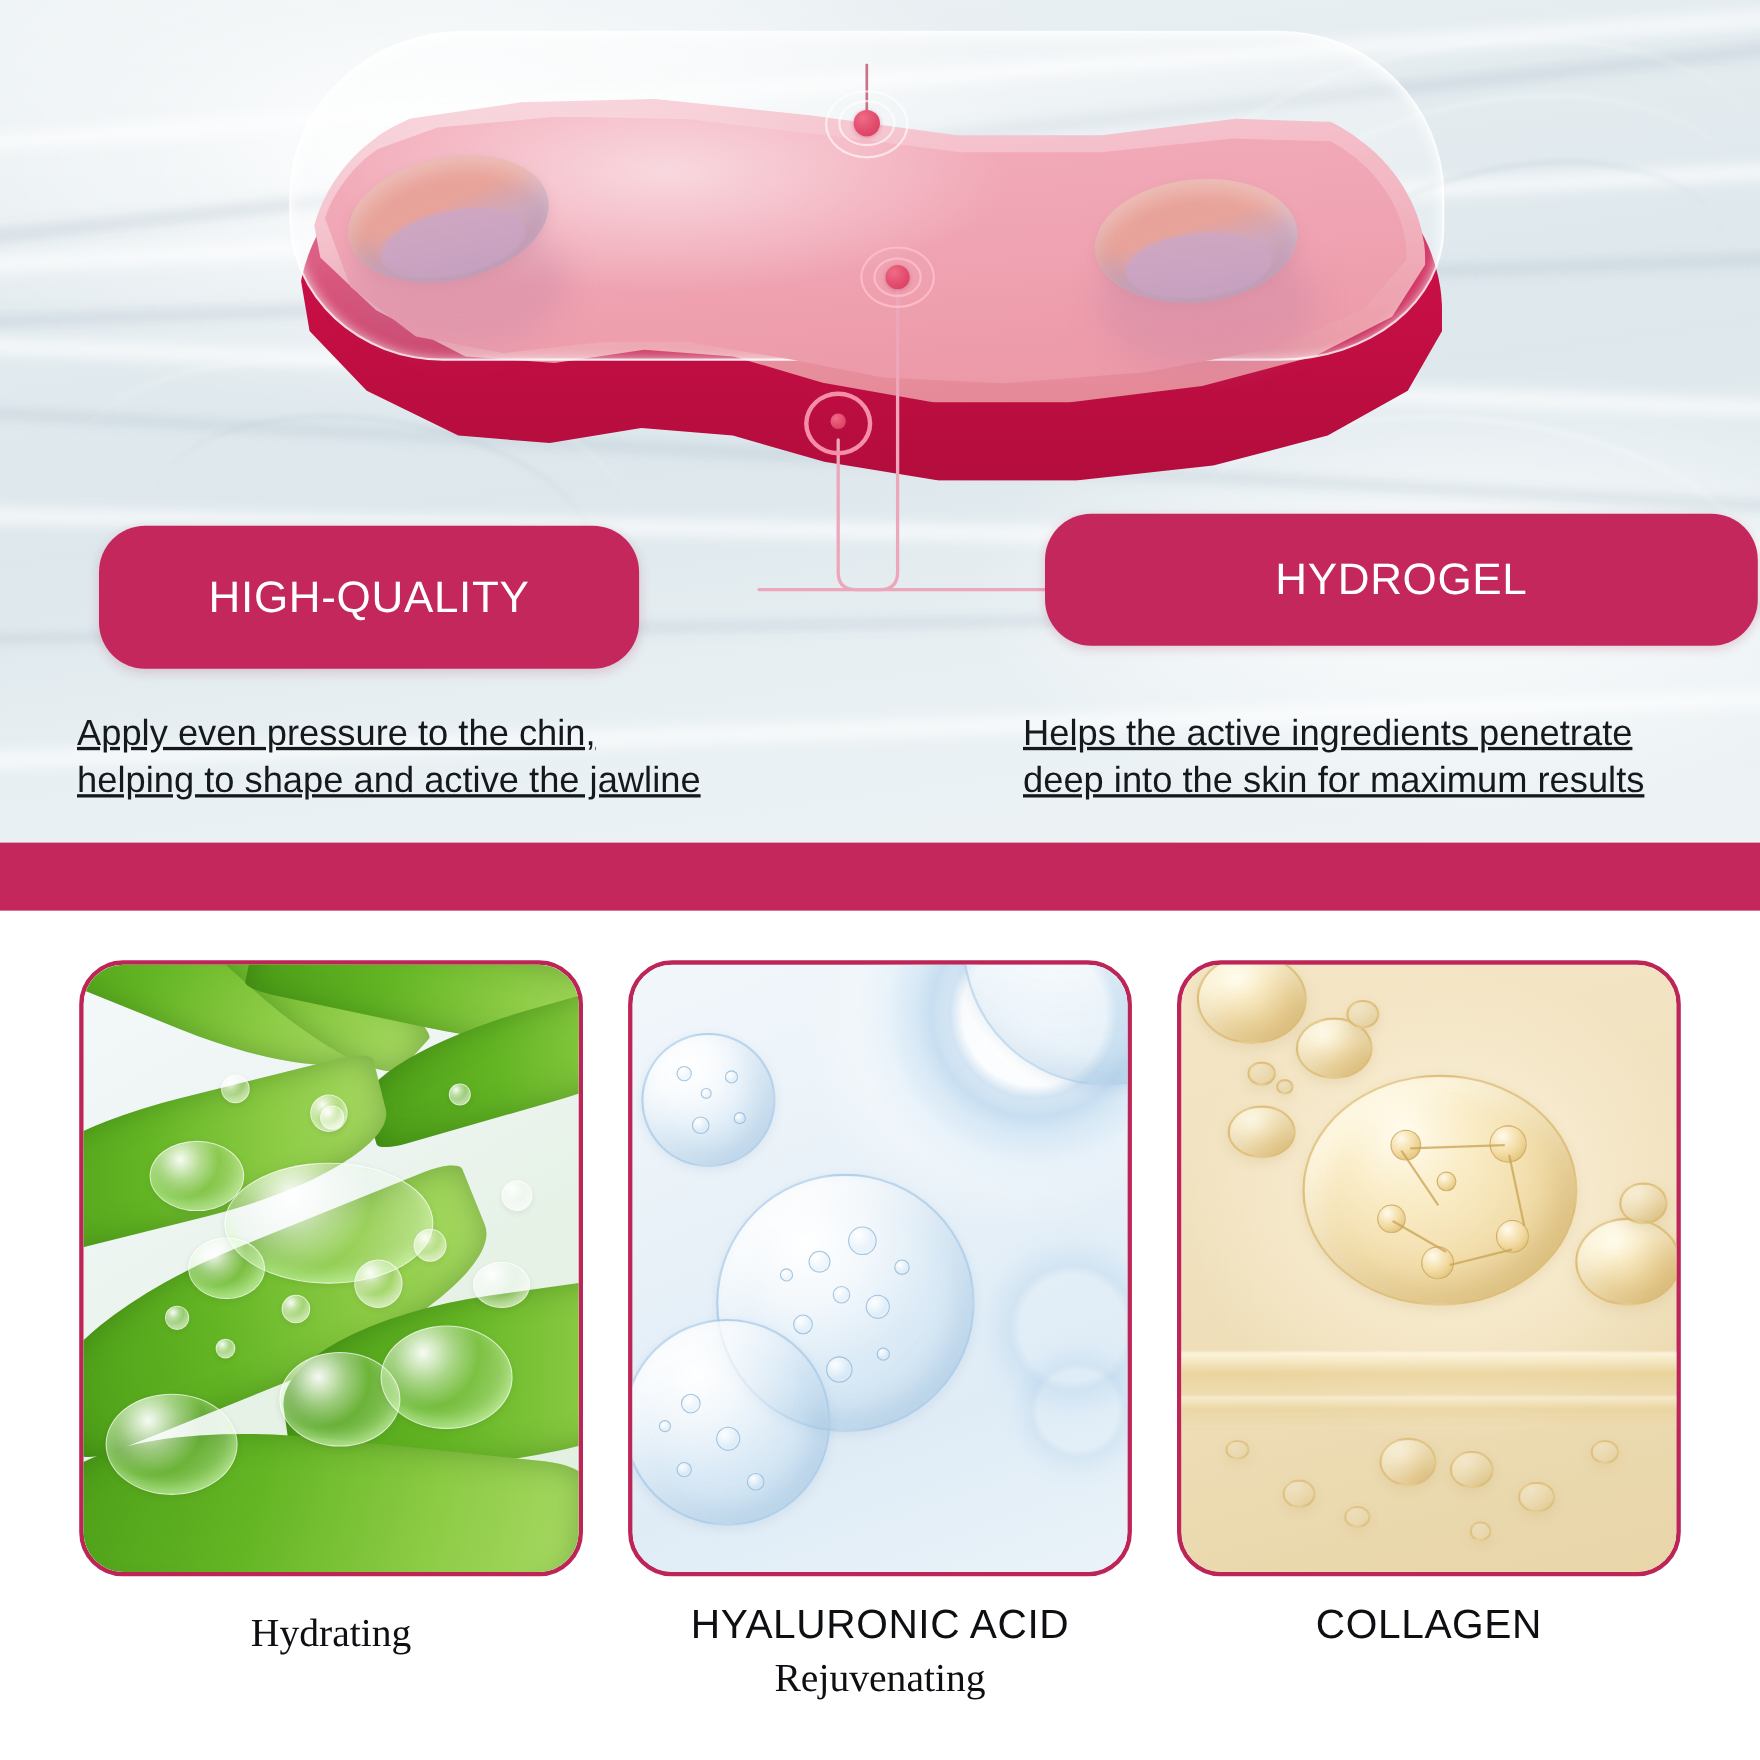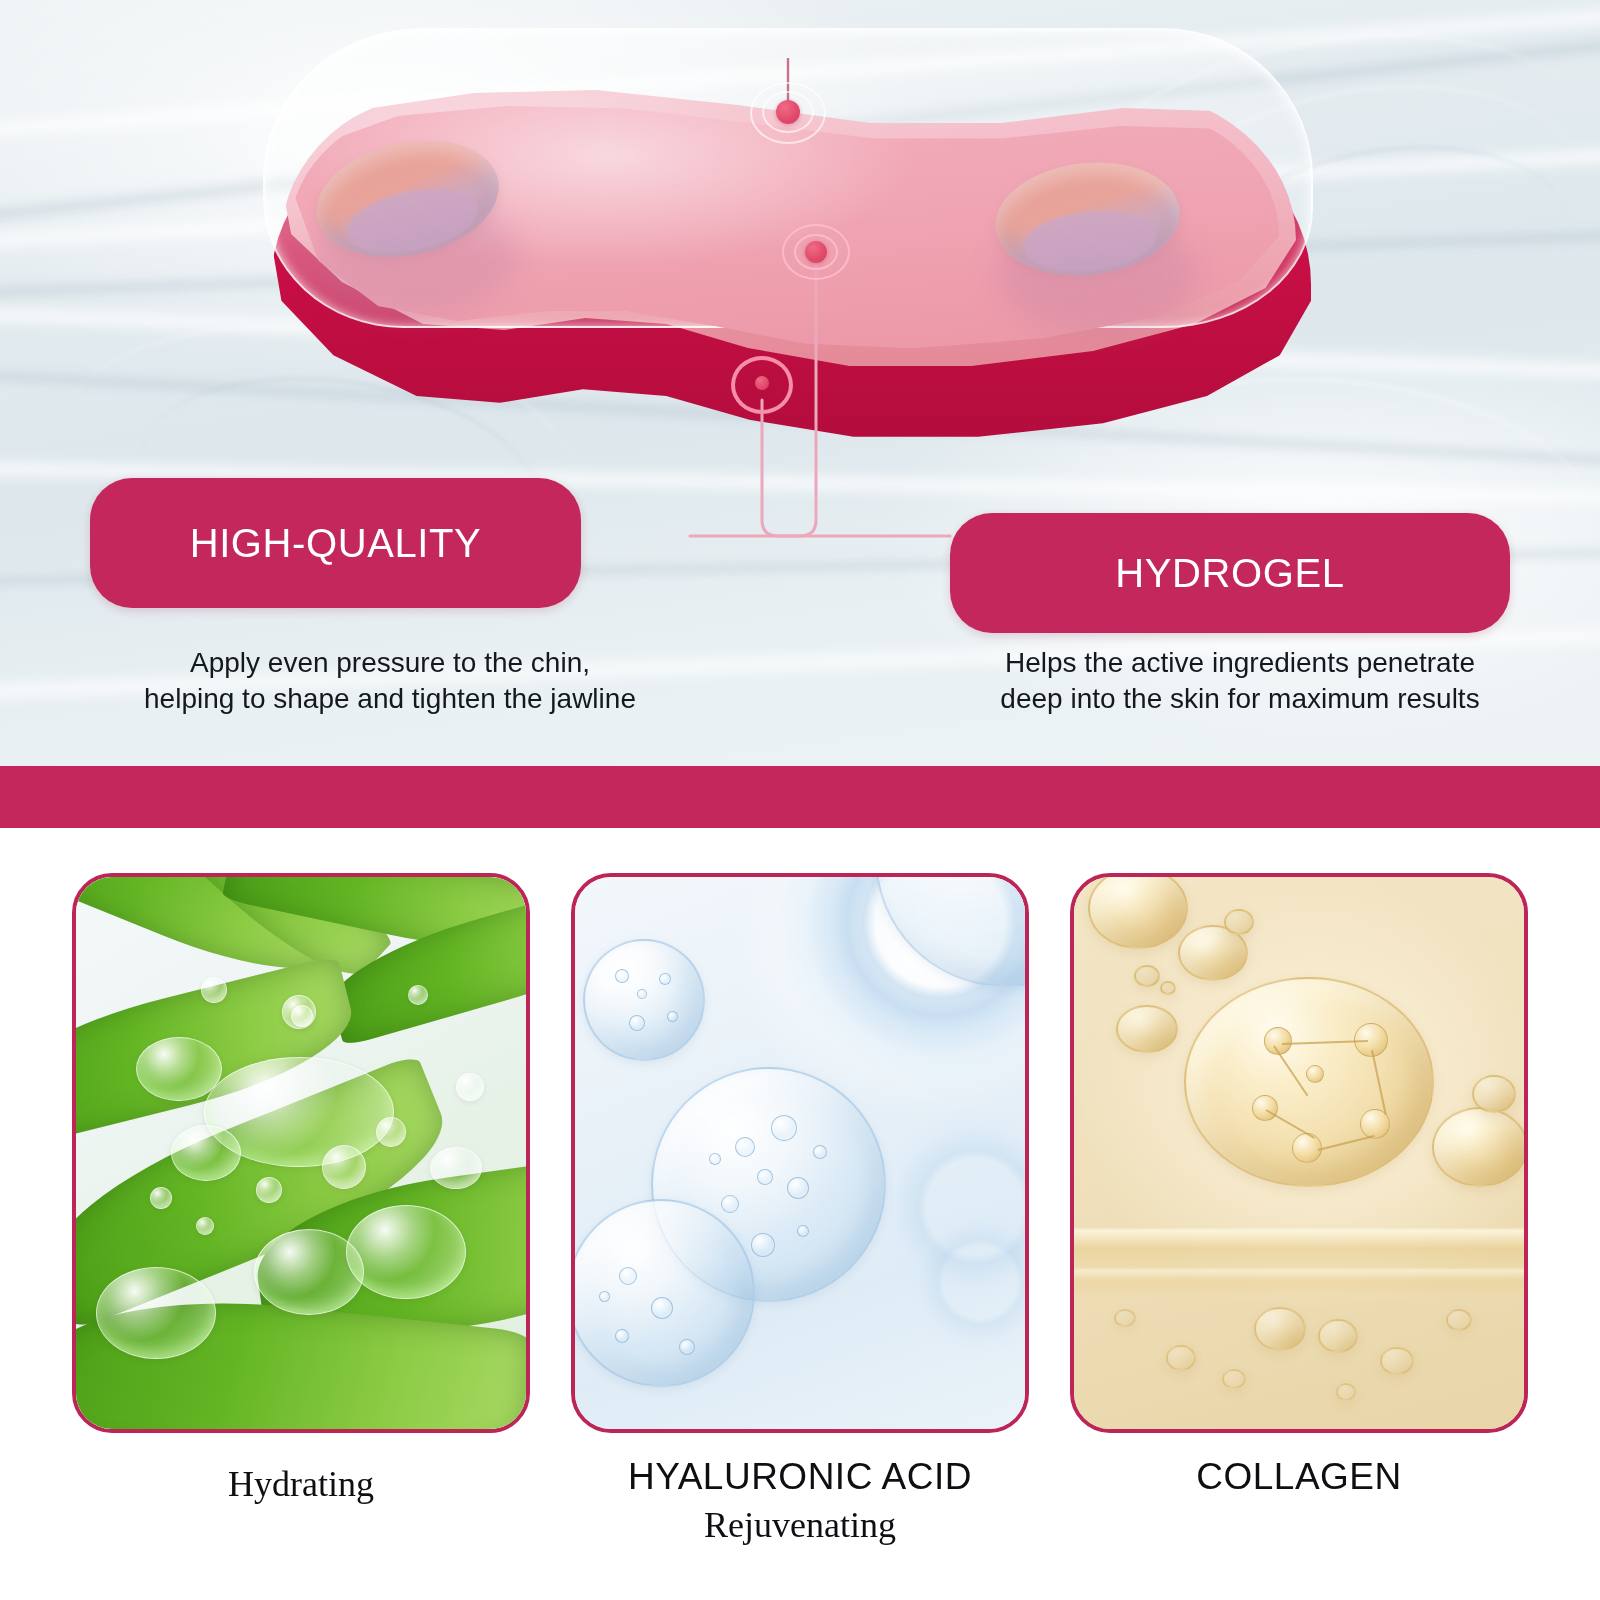--- a/index.html
+++ b/index.html
@@ -182,28 +182,29 @@
     align-items: center;
     justify-content: center;
     color: #ffffff;
     text-align: center;
     line-height: 1.26;
     letter-spacing: .6px;
     font-size: 40px;
     box-shadow: 0 3px 10px rgba(150,30,70,.18);
   }
   .badge.left  { left: 90px;  top: 478px; width: 491px; height: 130px; }
-  .badge.right { left: 950px; top: 513px; width: 560px; height: 120px; }
+  .badge.right { left: 950px; top: 467px; width: 648px; height: 120px; }
 
   .desc {
     position: absolute;
     color: #15181c;
-    font-size: 28px;
+    font-size: 33px;
     line-height: 1.30;
-    text-align: center;
+    text-align: left;
+    text-decoration: underline;
   }
   .desc.left  { left: 70px;  top: 645px; width: 640px; }
   .desc.right { left: 930px; top: 645px; width: 620px; }
 
   
   .divider {
     position: absolute;
     left: 0; top: 766px;
     width: 1600px; height: 62px;
     background: #c3275c;
@@ -395,21 +396,21 @@
         <div>HIGH-QUALITY</div>
       </div>
     </div>
 
     <div class="badge right">
       <div>HYDROGEL</div>
     </div>
 
     <div class="desc left">
       <div>Apply even pressure to the chin,</div>
-      <div>helping to shape and tighten the jawline</div>
+      <div>helping to shape and active the jawline</div>
     </div>
 
     <div class="desc right">
       <div>Helps the active ingredients penetrate</div>
       <div>deep into the skin for maximum results</div>
     </div>
   </div>
 
   <div class="divider"></div>
 

